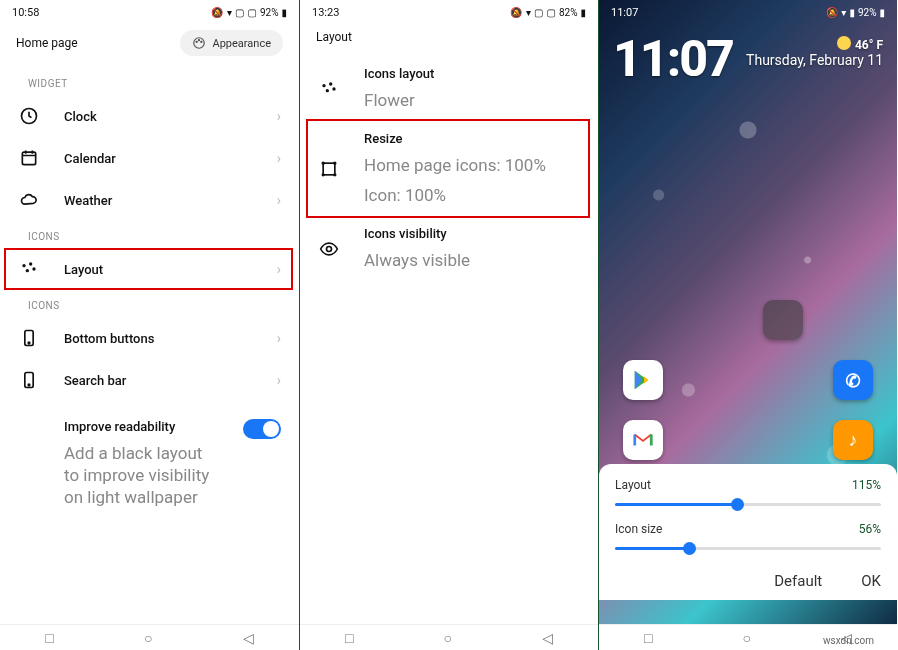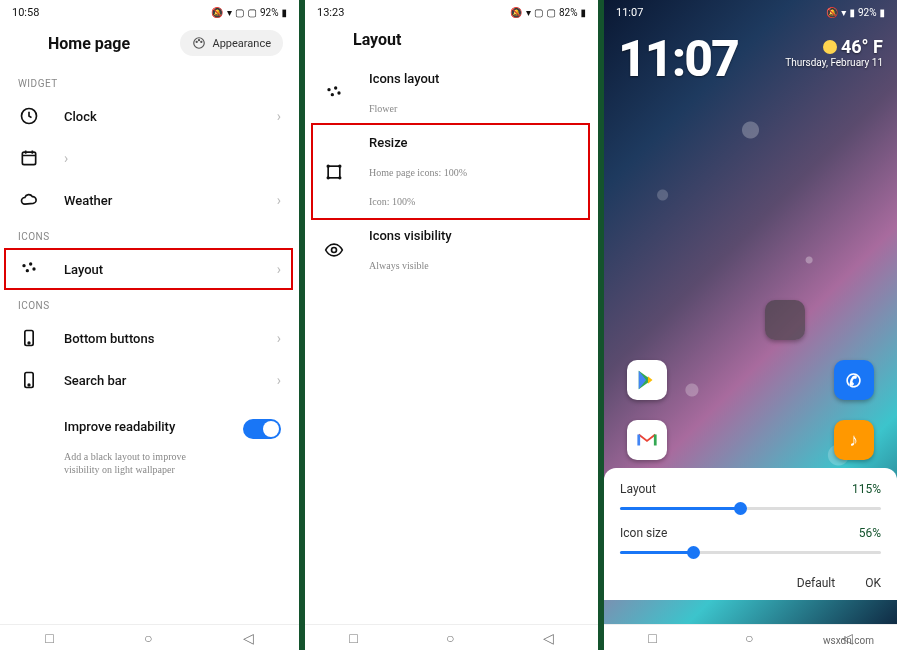--- a/index.html
+++ b/index.html
@@ -1,32 +1,32 @@
 <!DOCTYPE html>
 <html><head>
 <meta charset="utf-8">
 <style>
 * { margin: 0; padding: 0; box-sizing: border-box; font-family: -apple-system, BlinkMacSystemFont, "Segoe UI", Roboto, Arial, sans-serif; }
 body { width: 898px; height: 650px; display: flex; background: #fff; position: relative; }
 .pane { width: 299px; height: 650px; position: relative; background: #fff; overflow: hidden; }
-.pane + .pane { border-left: 6px solid #14532d; }
+.pane + .pane { border-left: 1px solid #14532d; }
 
 .statusbar { display: flex; justify-content: space-between; align-items: center; padding: 6px 12px 4px; font-size: 11px; color: #111; height: 22px; }
 .status-icons { display: flex; gap: 3px; align-items: center; font-size: 10px; }
 
 .titlebar { display: flex; justify-content: space-between; align-items: center; padding: 8px 16px 12px; }
-.page-title { font-size: 16px; font-weight: 700; color: #111; margin-left: 32px; }
+.page-title { font-size: 12px; font-weight: 400; color: #111; }
 .appearance-btn { background: #f1f1f1; border-radius: 18px; padding: 6px 12px; display: flex; align-items: center; gap: 6px; font-size: 11px; color: #333; }
 
-.section-label { font-size: 10px; color: #888; letter-spacing: 0.5px; padding: 10px 18px 6px; }
+.section-label { font-size: 10px; color: #888; letter-spacing: 0.5px; padding: 10px 28px 6px; }
 .row { display: flex; align-items: center; padding: 10px 18px; gap: 24px; position: relative; }
 .row-icon { width: 22px; height: 22px; display: flex; align-items: center; justify-content: center; flex-shrink: 0; color: #111; }
 .row-body { flex: 1; }
 .row-title { font-size: 13px; color: #111; font-weight: 500; }
-.row-sub { font-size: 10px; color: #888; margin-top: 16px; line-height: 1.3; font-family: Liberation Serif, serif; }
+.row-sub { font-size: 17px; color: #888; margin-top: 8px; line-height: 1.3; }
 .chevron { color: #bbb; font-size: 14px; }
 .highlight { position: absolute; border: 2px solid #d00; pointer-events: none; }
 
 .toggle { width: 38px; height: 20px; background: #1976f6; border-radius: 10px; position: relative; }
 .toggle::after { content: ""; width: 16px; height: 16px; background: #fff; border-radius: 50%; position: absolute; top: 2px; right: 2px; }
 
 .navbar { position: absolute; bottom: 0; left: 0; right: 0; height: 26px; display: flex; justify-content: space-around; align-items: center; color: #777; font-size: 14px; border-top: 1px solid #eee; }
 
 
 .pane3 .statusbar { color: #fff; position: absolute; top: 0; left: 0; right: 0; z-index: 2; }
@@ -34,37 +34,37 @@
   radial-gradient(circle at 70% 40%, rgba(255,255,255,0.3) 0 3px, transparent 4px),
   radial-gradient(circle at 30% 60%, rgba(255,255,255,0.25) 0 6px, transparent 7px),
   radial-gradient(circle at 50% 20%, rgba(255,255,255,0.25) 0 8px, transparent 9px),
   radial-gradient(circle at 20% 30%, rgba(255,255,255,0.2) 0 5px, transparent 6px),
   radial-gradient(circle at 80% 70%, rgba(255,255,255,0.2) 0 10px, transparent 11px),
   linear-gradient(135deg, #0a1833 0%, #1e3a5f 20%, #5b4b6e 40%, #a86b9e 55%, #3cc4cc 75%, #0a1833 100%);
   background-blend-mode: screen, screen, screen, screen, screen, normal;
 }
 .clock-widget { position: absolute; top: 30px; left: 14px; color: #fff; font-size: 50px; font-weight: 800; letter-spacing: -2px; text-shadow: 0 1px 2px rgba(0,0,0,0.5); }
 .weather-widget { position: absolute; top: 36px; right: 14px; color: #fff; text-align: right; text-shadow: 0 1px 2px rgba(0,0,0,0.5); }
-.weather-temp { font-size: 18px; font-weight: 700; text-align: right; }
+.weather-temp { font-size: 12px; font-weight: 700; text-align: right; }
 .weather-sun { display: inline-block; width: 14px; height: 14px; background: #ffd54f; border-radius: 50%; margin-right: 4px; vertical-align: -1px; }
-.weather-date { font-size: 10px; text-align: center; }
+.weather-date { font-size: 14px; text-align: center; }
 
 .app-grid { position: absolute; top: 300px; left: 0; right: 0; padding: 0 14px; display: grid; grid-template-columns: repeat(4, 1fr); gap: 20px 10px; justify-items: center; }
 .app-icon { width: 40px; height: 40px; border-radius: 10px; display: flex; align-items: center; justify-content: center; font-size: 18px; font-weight: 700; box-shadow: 0 2px 4px rgba(0,0,0,0.3); }
 .folder { background: rgba(60,60,60,0.6); display: grid; grid-template-columns: 1fr 1fr; grid-template-rows: 1fr 1fr; padding: 4px; gap: 2px; }
 .folder > div { border-radius: 4px; }
 
 .bottom-sheet { position: absolute; bottom: 50px; left: 0; right: 0; background: #fff; border-radius: 12px 12px 0 0; padding: 14px 16px 10px; }
 .sheet-row { display: flex; justify-content: space-between; font-size: 12px; color: #333; margin-bottom: 6px; }
 .sheet-row .val { color: #14532d; }
 .slider { position: relative; height: 14px; margin-bottom: 10px; }
 .slider-track { position: absolute; top: 5px; left: 0; right: 0; height: 3px; background: #ddd; border-radius: 2px; }
 .slider-fill { position: absolute; top: 5px; left: 0; height: 3px; background: #1976f6; border-radius: 2px; }
 .slider-thumb { position: absolute; top: 0; width: 13px; height: 13px; background: #1976f6; border-radius: 50%; }
-.sheet-actions { display: flex; justify-content: flex-end; gap: 30px; font-size: 12px; color: #333; padding-top: 6px; }
+.sheet-actions { display: flex; justify-content: flex-end; gap: 39px; font-size: 15px; color: #333; padding-top: 6px; }
 
 .watermark { position: absolute; bottom: 4px; right: 23px; font-size: 10px; color: #666; z-index: 5; }
 svg { display: block; }
 </style>
 </head>
 <body>
 
 <div class="pane">
   <div class="statusbar">
     <span>10:58</span>
@@ -108,20 +108,23 @@
     <span class="chevron">›</span>
   </div>
 
   <div class="row">
     <span class="row-icon">
         <svg width="20" height="20" viewBox="0 0 24 24" fill="none" stroke="#111" stroke-width="2">
           <rect x="4" y="5" width="16" height="15" rx="2"></rect>
           <path d="M4 9h16M8 3v4M16 3v4"></path>
         </svg>
       </span>
+    <div class="row-body">
+        <div class="row-title">Calendar</div>
+      </div>
     <span class="chevron">›</span>
   </div>
 
   <div class="row">
     <span class="row-icon">
         <svg width="20" height="20" viewBox="0 0 24 24" fill="none" stroke="#111" stroke-width="2">
           <path d="M7 17a4 4 0 010-8 5 5 0 019-1 4 4 0 011 8z"></path>
         </svg>
       </span>
     <div class="row-body">

